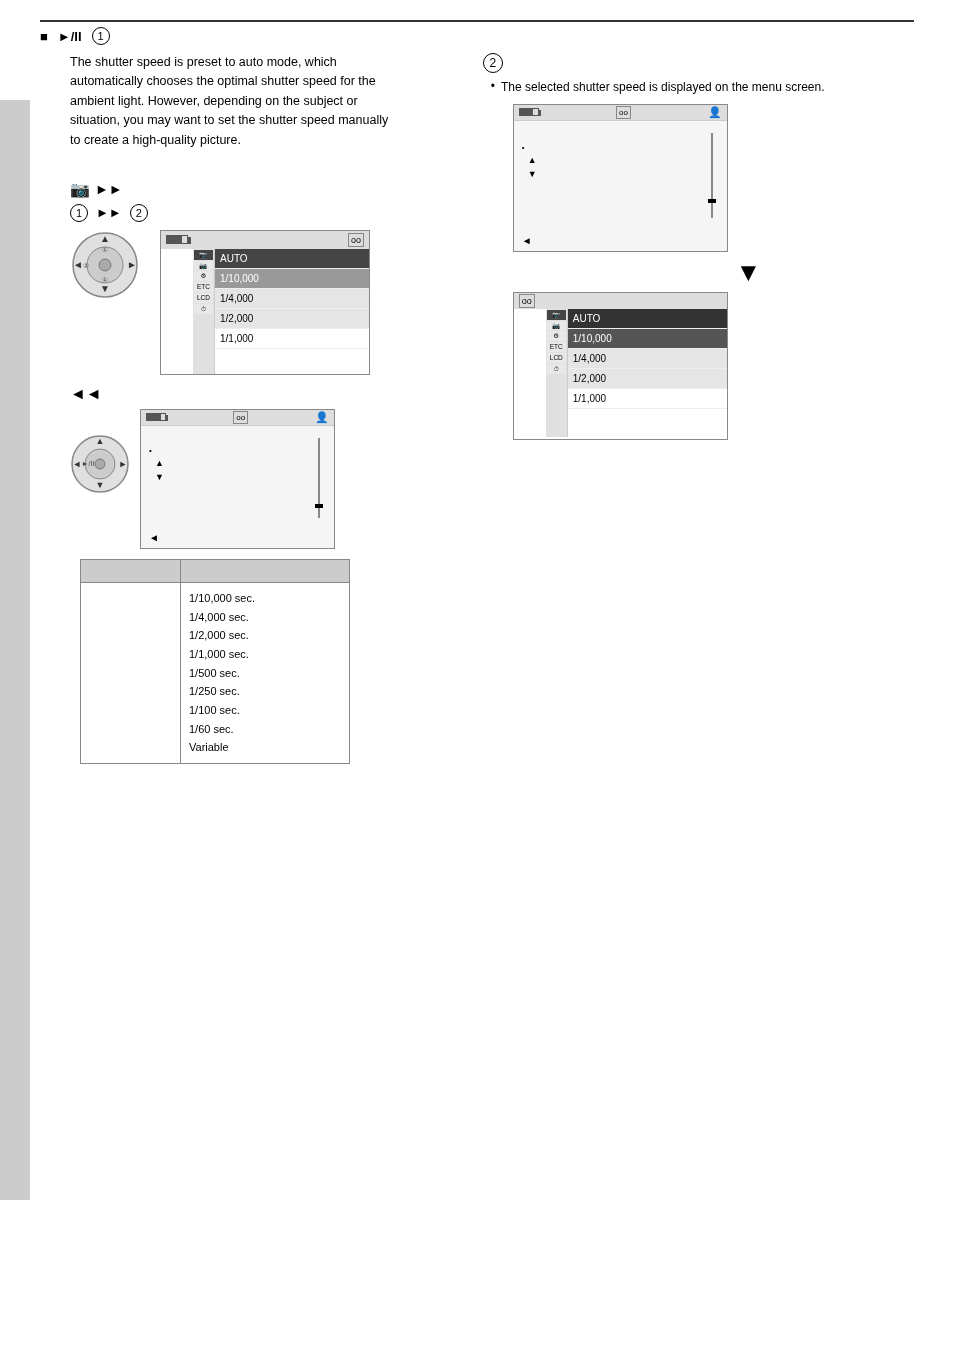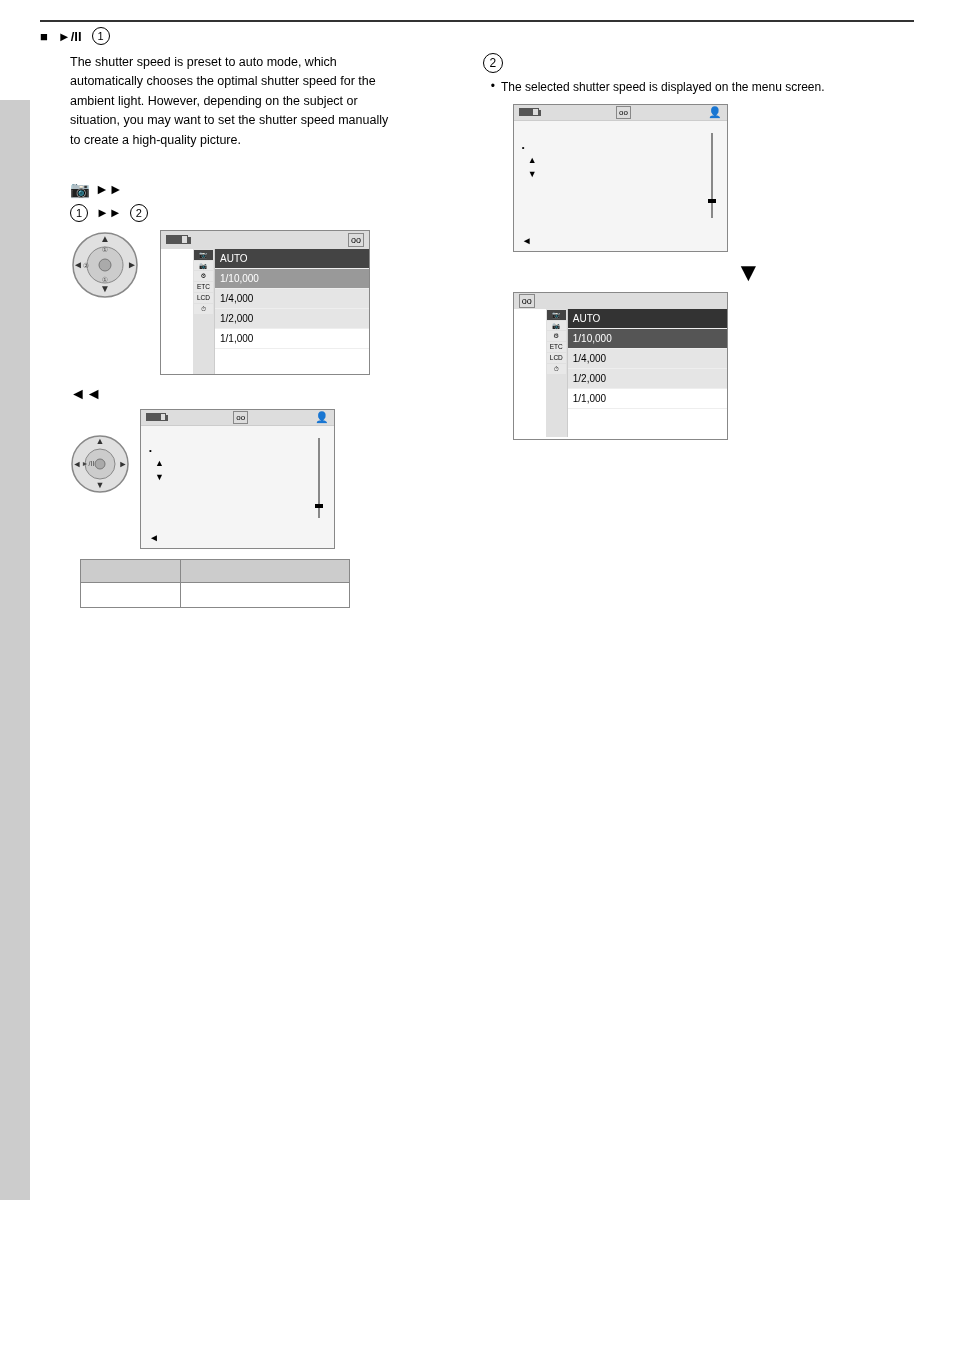--- a/index.html
+++ b/index.html
@@ -399,20 +399,33 @@
         </div>
       </div>
 
       <div class="shutter-table">
         <div class="shutter-table-header">
           <div class="col" style="font-size:11px; font-weight:bold; padding:5px 8px; flex:0 0 100px; border-right:1.5px solid #888;">&nbsp;</div>
           <div class="col" style="font-size:11px; font-weight:bold; padding:5px 8px; flex:1;">&nbsp;</div>
         </div>
         <div class="shutter-table-body">
           <div class="col" style="flex:0 0 100px; border-right:1.5px solid #888; padding:6px 8px; font-size:11px; vertical-align:top;">&nbsp;</div>
+          <div class="col" style="flex:1; padding:6px 8px; font-size:11px;">
+            <div class="shutter-values">
+              <div>1/10,000 sec.</div>
+              <div>1/4,000 sec.</div>
+              <div>1/2,000 sec.</div>
+              <div>1/1,000 sec.</div>
+              <div>1/500 sec.</div>
+              <div>1/250 sec.</div>
+              <div>1/100 sec.</div>
+              <div>1/60 sec.</div>
+              <div>Variable</div>
+            </div>
+          </div>
         </div>
       </div>
 
     </div>
 
     <div class="right-area">
 
       <div style="display:flex; align-items:center; gap:6px; margin-bottom:6px; justify-content:flex-start;">
         <span class="circle-num" style="width:20px; height:20px; font-size:12px;">2</span>
       </div>

